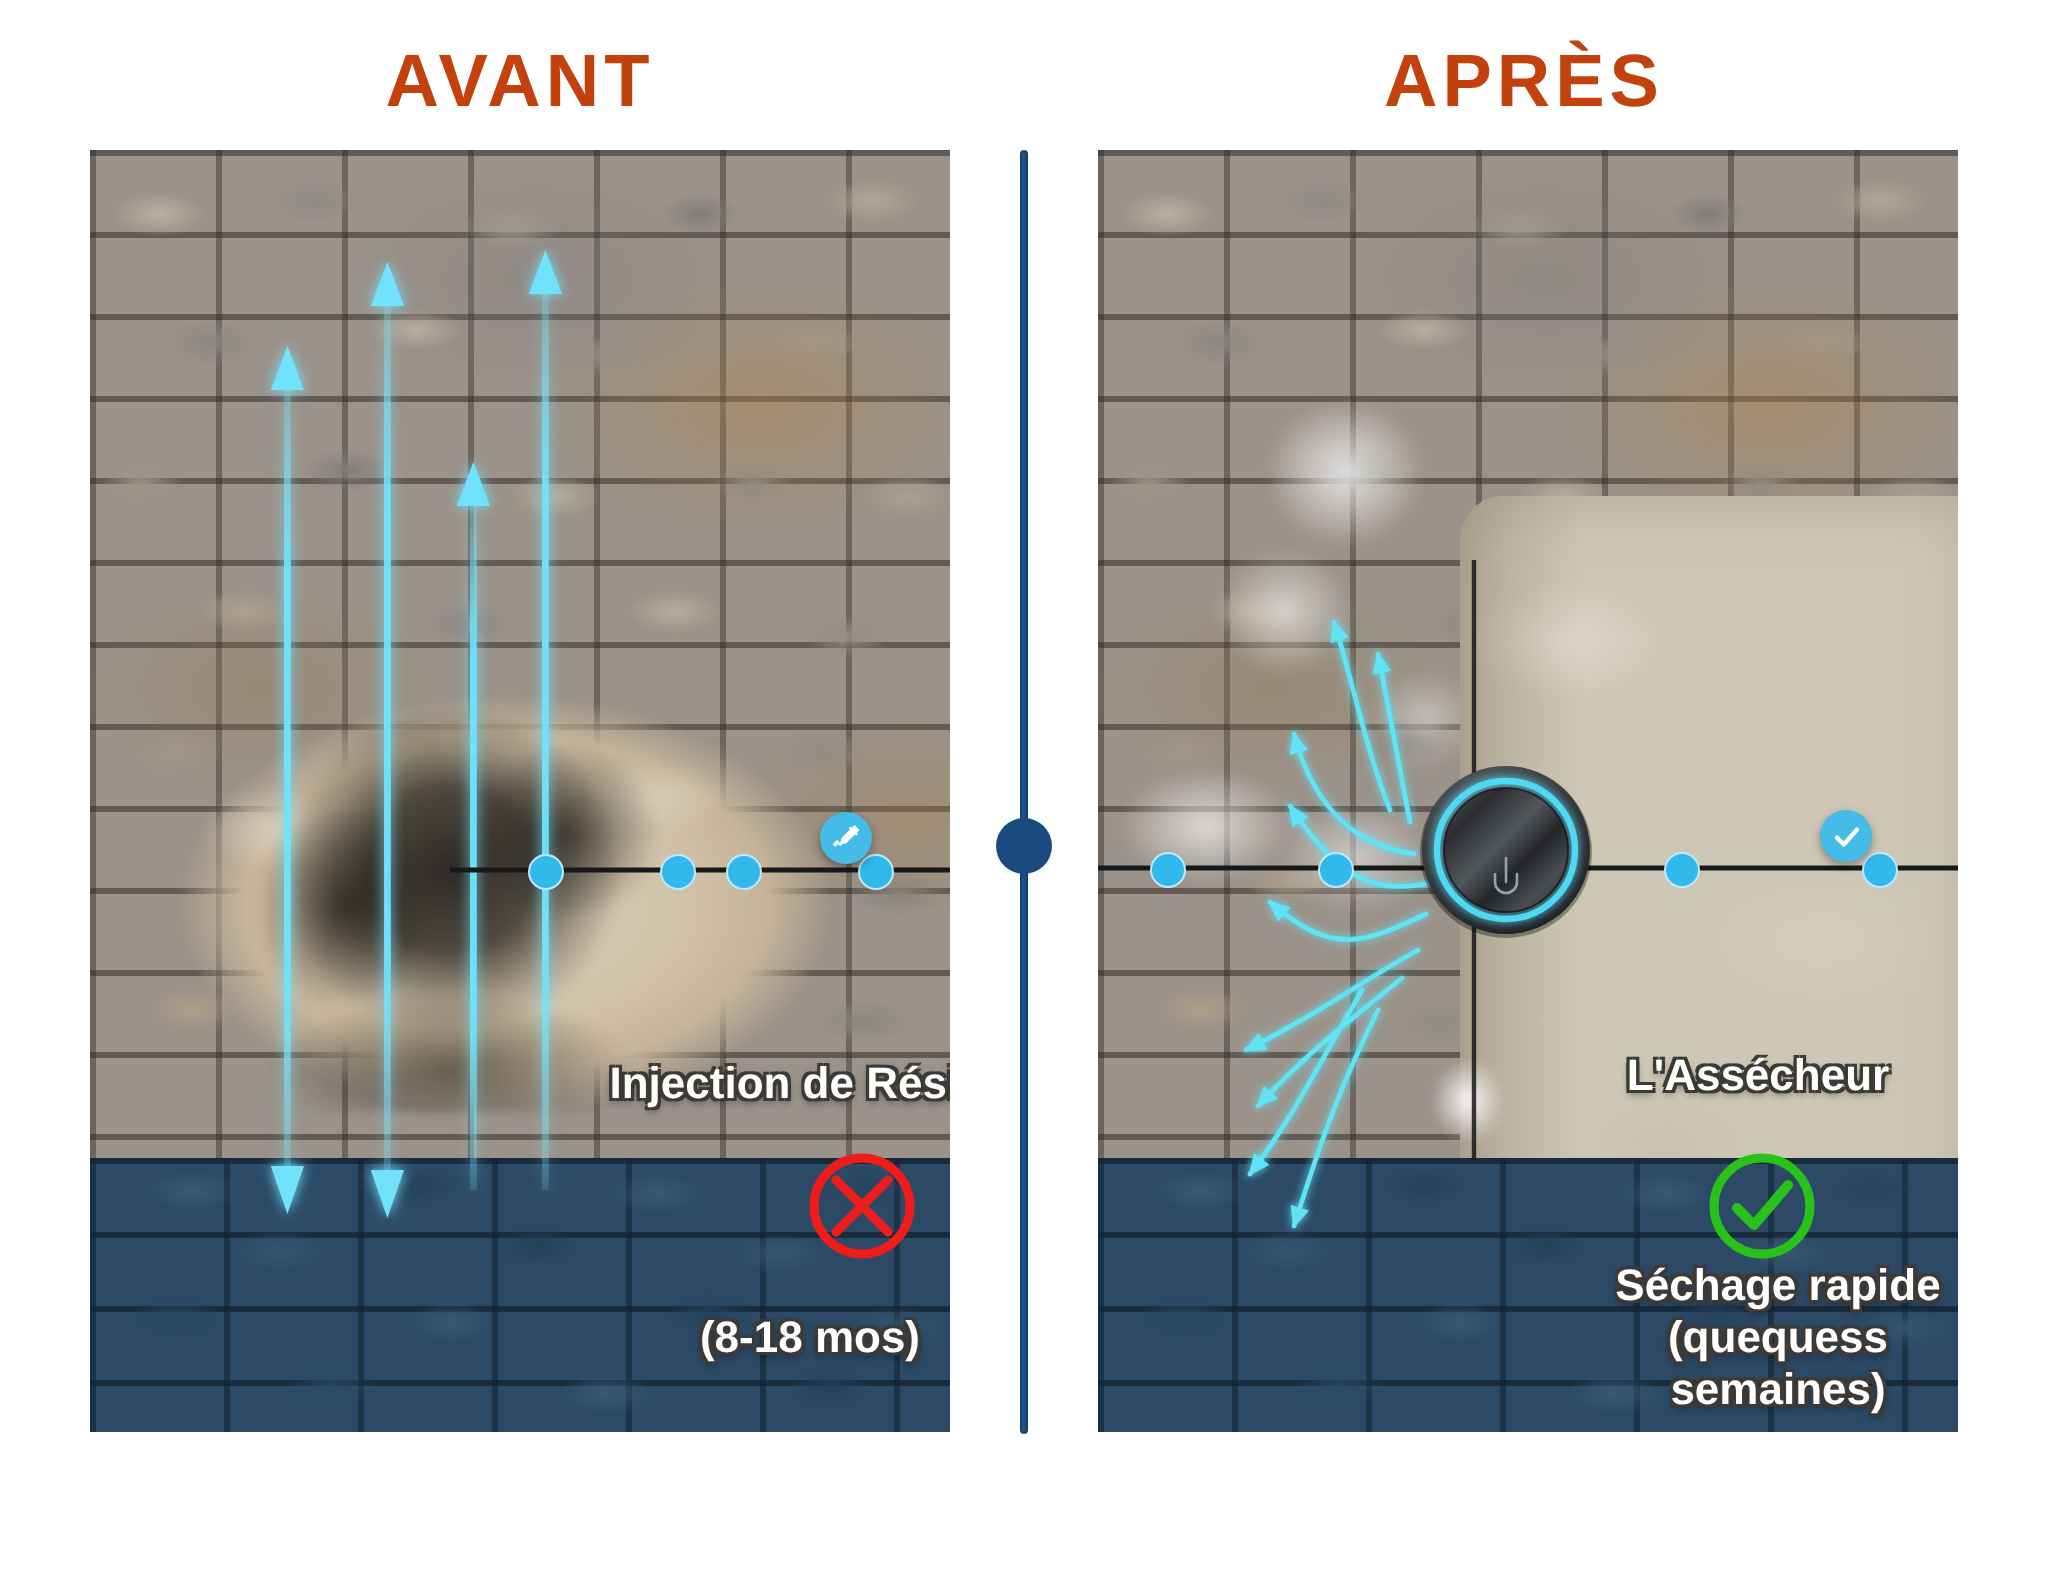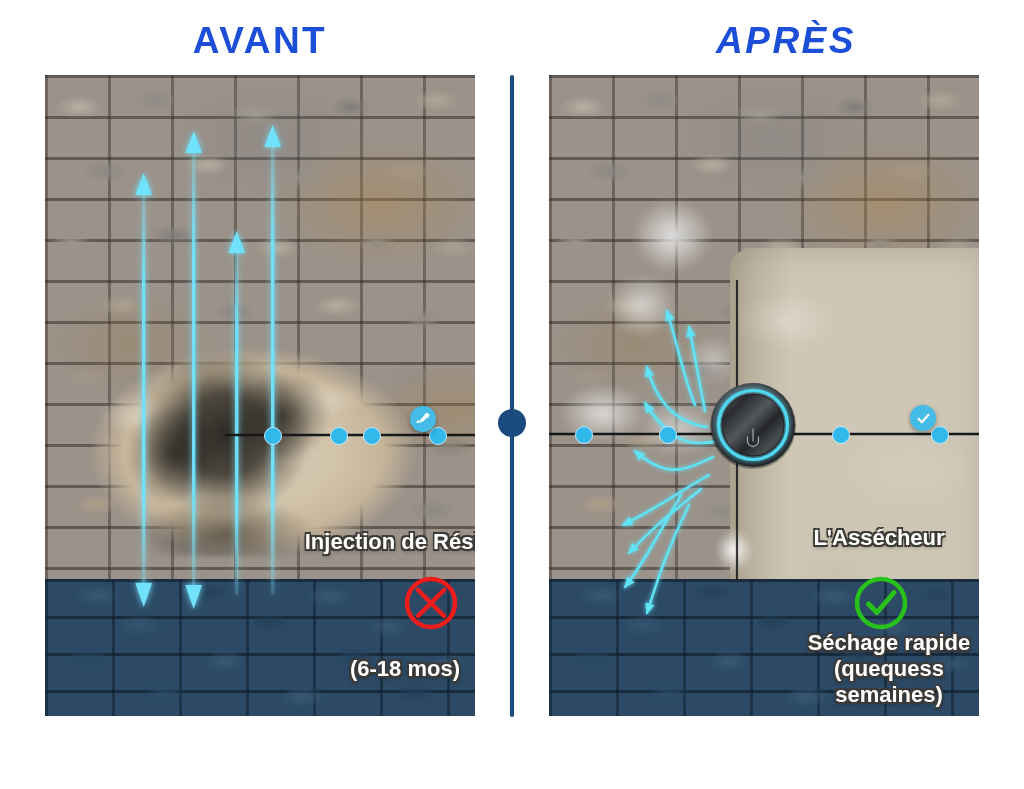--- a/index.html
+++ b/index.html
@@ -12,26 +12,26 @@
     position:relative;
   }
 
   
   .title{
     position:absolute;
     top:20px;
     font-size:37px;
     font-weight:bold;
     letter-spacing:2.5px;
-    color:#1d4ed8;
+    color:#c2410c;
     text-align:center;
     width:430px;
   }
   #title-left{left:45px;}
-  #title-right{left:571px;font-style:italic;}
+  #title-right{left:547px;}
 
   
   #divider{
     position:absolute;
     left:510px;top:75px;
     width:4px;height:642px;
     background:linear-gradient(to right,#123a66,#1d5591 40%,#123a66);
     border-radius:2px;
   }
   #divider-dot{
@@ -335,21 +335,21 @@
     <svg width="16" height="16" viewBox="0 0 24 24" fill="#ffffff">
       <path d="M19.7 3.6l-1.3-1.3-2 2-1-1-1.4 1.4 1 1-6.5 6.5-.6 2.9-1.6 1.6 1.4 1.4 1.6-1.6 2.9-.6 6.5-6.5 1 1 1.4-1.4-1-1 2-2zM7.3 15.3l-3 3-1.6-.4-.4-1.6 3-3 2 2z"></path>
     </svg>
   </div>
 
 
   <div class="img-label lbl-injection">Injection de Résine</div>
 
   <div class="img-label lbl-sechage-lent">
     <br>
-    <span>(6-18 mos)</span>
+    <span>(8-18 mos)</span>
   </div>
 
   <div class="verdict" id="verdict-x">
     <svg width="56" height="56" viewBox="0 0 56 56">
       <circle cx="28" cy="28" r="24" fill="none" stroke="#ef1c1c" stroke-width="4.5"></circle>
       <line x1="15" y1="15" x2="41" y2="41" stroke="#ef1c1c" stroke-width="4.5" stroke-linecap="round"></line>
       <line x1="41" y1="15" x2="15" y2="41" stroke="#ef1c1c" stroke-width="4.5" stroke-linecap="round"></line>
     </svg>
   </div>
 </div>

